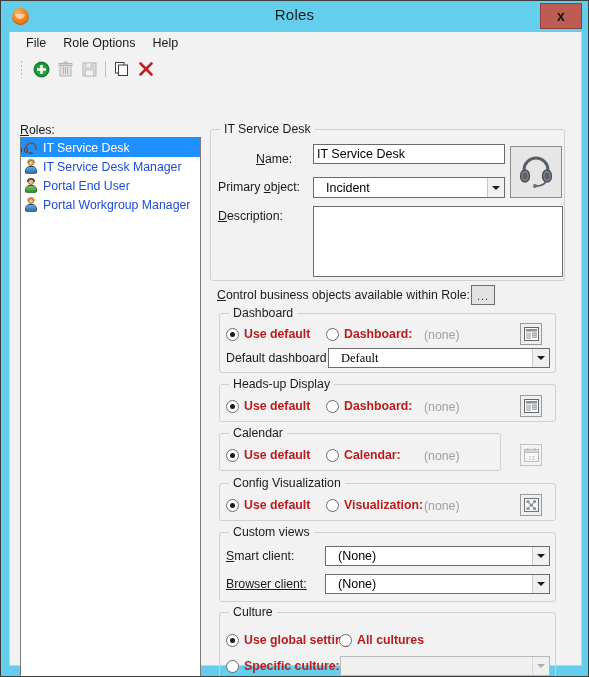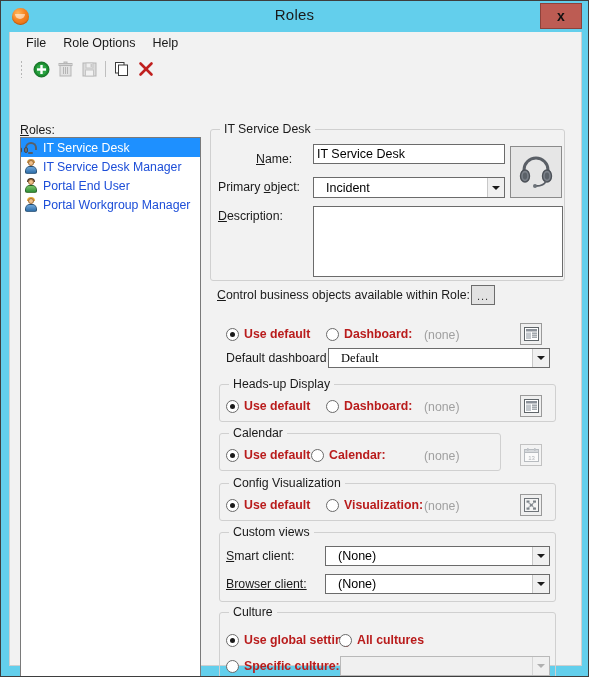--- a/index.html
+++ b/index.html
@@ -419,20 +419,23 @@
     <div class="lbl" style="left:208px; top:177px;">
       <u>D</u><span>escription:</span>
     </div>
     <div class="tarea" style="left:303px; top:174px; width:250px; height:71px;"></div>
 
     <div class="lbl" style="left:207px; top:256px;">
       <u>C</u><span>ontrol business objects available within Role:</span>
     </div>
     <div id="ellipsis-btn">...</div>
 
+    <div class="gbox" style="left:209px; top:281px; width:337px; height:60px;">
+      <span class="gtitle">Dashboard</span>
+    </div>
     <div class="radio-wrap" style="left:216px; top:295px;">
       <span class="radio on"></span>
       <span class="rl">Use default</span>
     </div>
     <div class="radio-wrap" style="left:316px; top:295px;">
       <span class="radio"></span>
       <span class="rl">Dashboard:</span>
     </div>
     <span class="muted" style="left:414px; top:296px;">(none)</span>
     <div class="iconbtn" style="left:510px; top:291px;">
@@ -478,21 +481,21 @@
       </svg>
     </div>
 
     <div class="gbox" style="left:209px; top:401px; width:282px; height:38px;">
       <span class="gtitle">Calendar</span>
     </div>
     <div class="radio-wrap" style="left:216px; top:416px;">
       <span class="radio on"></span>
       <span class="rl">Use default</span>
     </div>
-    <div class="radio-wrap" style="left:301px; top:416px;">
+    <div class="radio-wrap" style="left:316px; top:416px;">
       <span class="radio"></span>
       <span class="rl">Calendar:</span>
     </div>
     <span class="muted" style="left:414px; top:417px;">(none)</span>
     <div class="iconbtn dis" style="left:510px; top:412px;">
       <svg width="15" height="14" viewBox="0 0 15 14">
         <rect x="0.5" y="1.5" width="14" height="12" fill="#fafafa" stroke="#b8bcc0"></rect>
         <rect x="0.5" y="1.5" width="14" height="3" fill="#d6d9dc" stroke="#b8bcc0"></rect>
         <rect x="3" y="0" width="1.6" height="3" fill="#c2c6ca"></rect>
         <rect x="10" y="0" width="1.6" height="3" fill="#c2c6ca"></rect>

